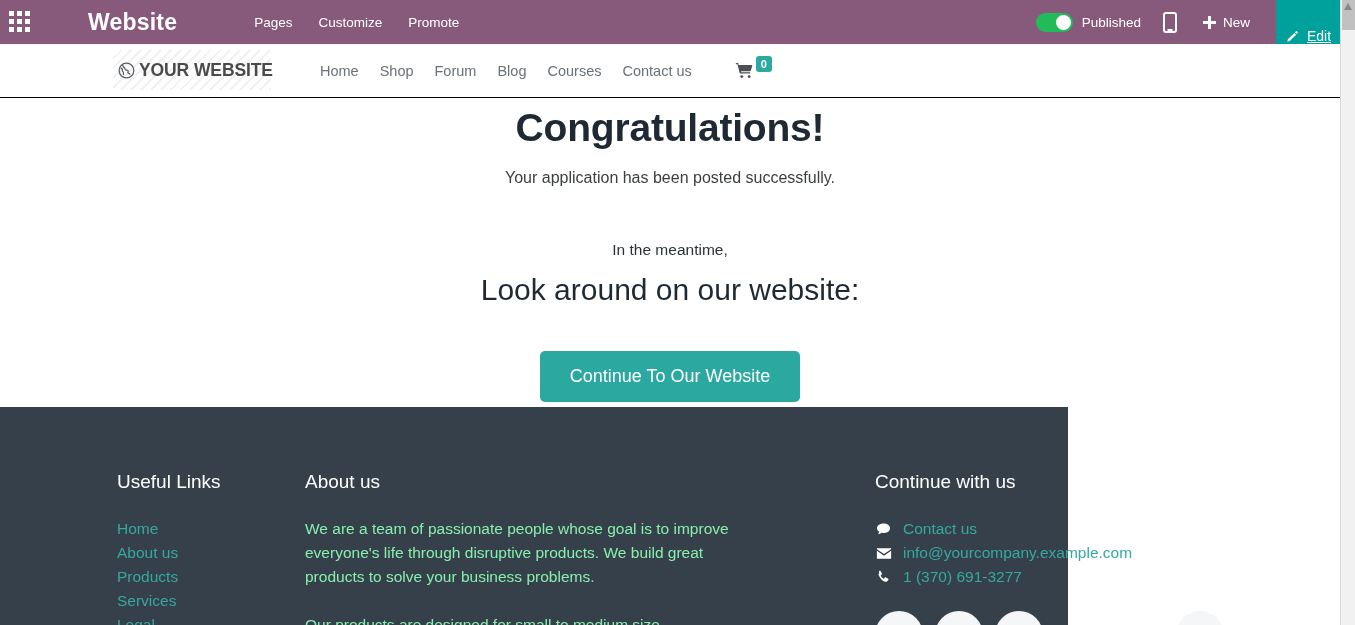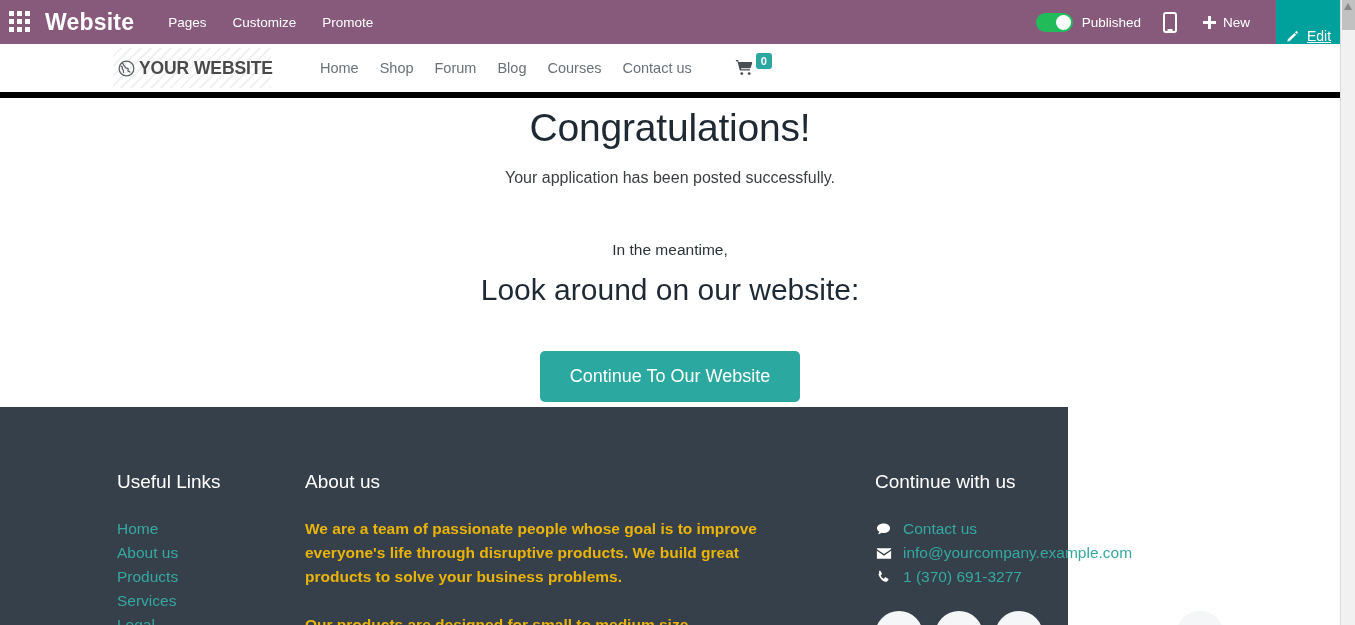--- a/index.html
+++ b/index.html
@@ -10,20 +10,21 @@
     background: #ffffff;
   }
 
   
   #editor-bar {
     position: absolute; top: 0; left: 0;
     width: 1340px; height: 44px;
     background: #875A7B;
     display: flex; align-items: center;
     color: #ffffff;
+    gap: 43px;
   }
   .apps-grid {
     width: 24px; height: 22px;
     margin-left: 9px; margin-right: 12px;
     display: grid;
     grid-template-columns: repeat(3, 5px);
     grid-template-rows: repeat(3, 5px);
     gap: 3px;
     cursor: pointer;
   }
@@ -93,21 +94,21 @@
   }
   #scroll-corner-arrow {
     position:absolute; top:2px; right:2px; width:10px; height:10px;
   }
 
   
   #site-header {
     position: absolute; top: 44px; left: 0;
     width: 1340px; height: 54px;
     background: #ffffff;
-    border-bottom: 6px solid #000000;
+    border-bottom: 1px solid #000000;
     display: flex; align-items: center;
   }
   #logo {
     margin-left: 117px; display: flex; align-items: center; gap: 3px;
     position: relative; padding: 10px 14px 10px 0;
     cursor: pointer;
   }
   #logo-hatch {
     position: absolute; left: -4px; top: 0px; width: 158px; height: 40px;
     background: repeating-linear-gradient(135deg,
@@ -149,21 +150,21 @@
     white-space: nowrap;
   }
 
   
   #main-area {
     position: absolute; top: 98px; left: 0; width: 1340px; height: 309px;
     background: #ffffff; text-align: center;
   }
   #congrats {
     margin-top: 8px;
-    font-size: 39px; font-weight: 400; color: #1f2933;
+    font-size: 39px; font-weight: 700; color: #1f2933;
     letter-spacing: -0.2px;
   }
   #success-msg {
     margin-top: 19px; font-size: 16px; color: #3c4043;
   }
   #meantime {
     margin-top: 54px; font-size: 15.5px; color: #2c3338;
   }
   #look-around {
     margin-top: 14px; font-size: 30px; color: #1f2933; font-weight: 400;
@@ -187,21 +188,21 @@
     font-size: 19px; font-weight: 400; color: #ffffff; margin-bottom: 24px;
     white-space: nowrap;
   }
   .f-link {
     display:block; color: #35A8A0; font-size: 15.5px; line-height: 24px;
     text-decoration: none; cursor: pointer; white-space: nowrap;
   }
   #col-useful { left: 117px; top: 64px; width: 160px; }
   #col-about  { left: 305px; top: 64px; width: 460px; }
   .about-p {
-    font-size: 15.5px; line-height: 24px; color: #eab308; font-weight: 700;
+    font-size: 15.5px; line-height: 24px; color: #86efac; font-weight: 400;
   }
   .about-p + .about-p { margin-top: 24px; }
   #col-connect { left: 875px; top: 64px; width: 380px; }
   .c-row {
     display: flex; align-items: center; gap: 11px; line-height: 24px; margin-bottom: 0;
   }
   .c-row a { color: #35A8A0; font-size: 15.5px; text-decoration: none; cursor:pointer; }
   .c-ico { width: 17px; display:flex; justify-content:center; color:#ffffff; }
   #socials { display: flex; gap: 12px; margin-top: 22px; align-items: center; }
   .soc {

